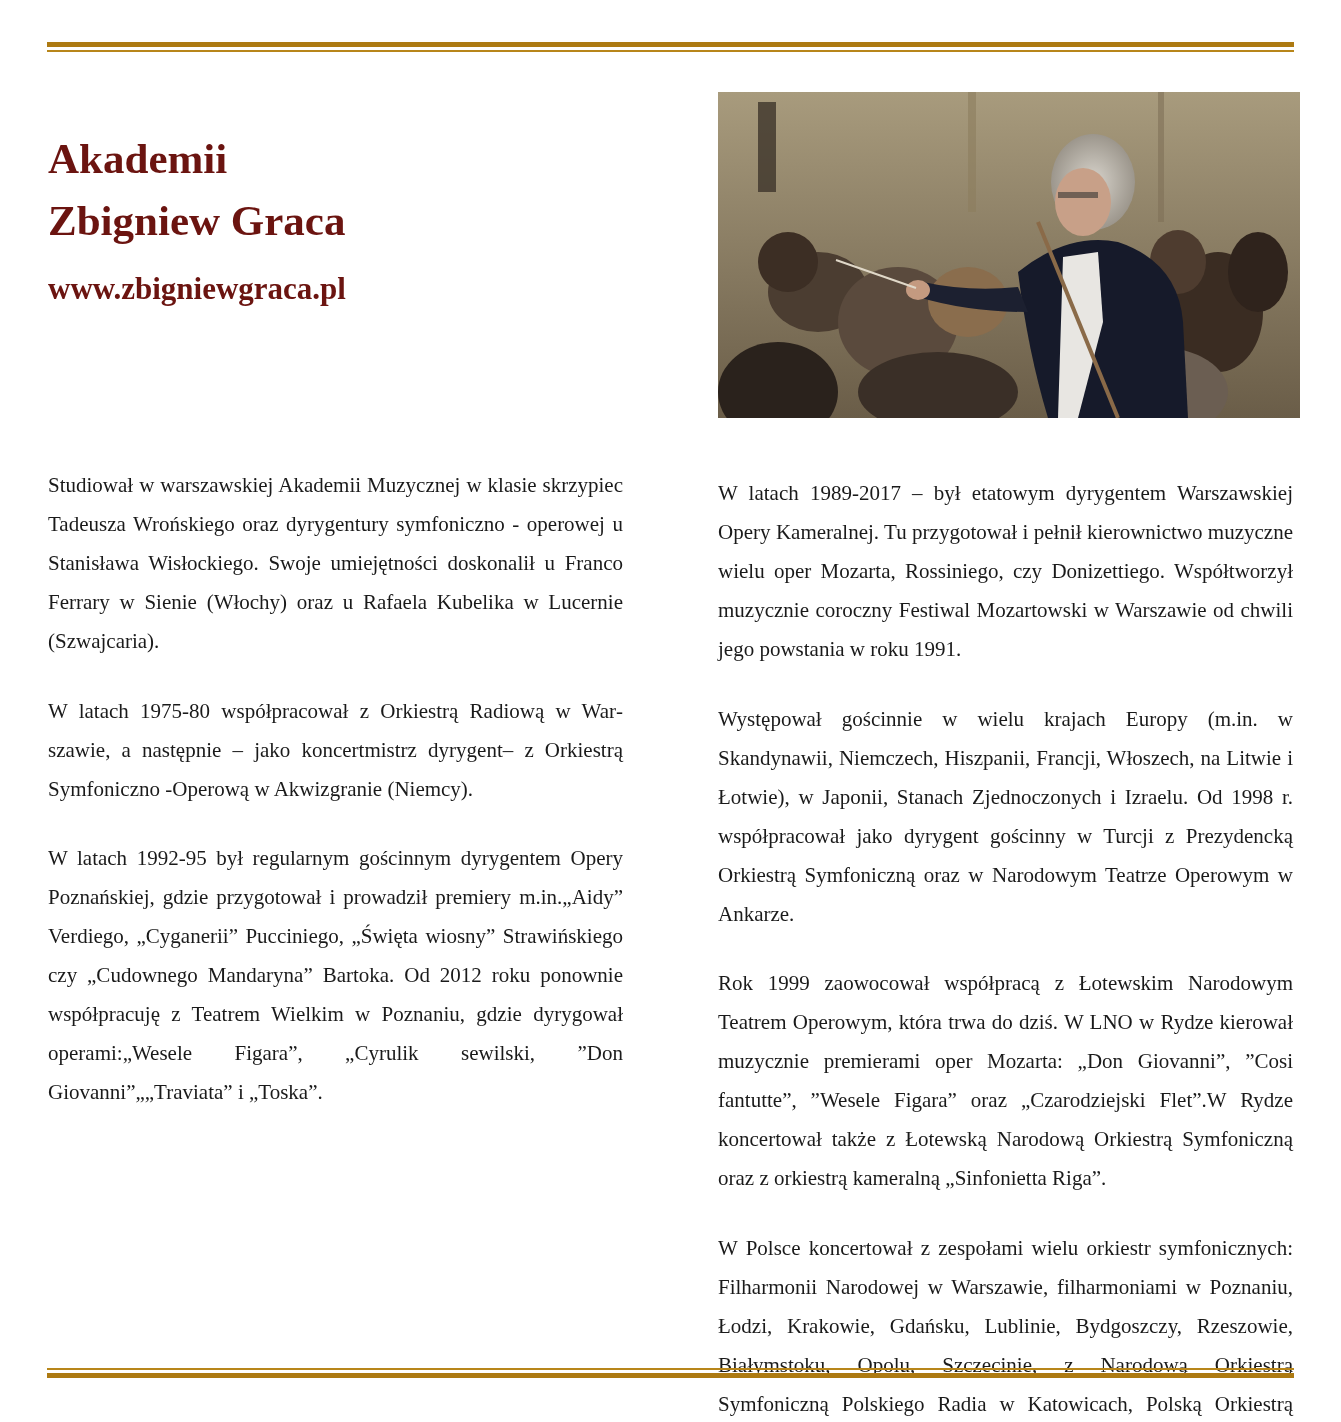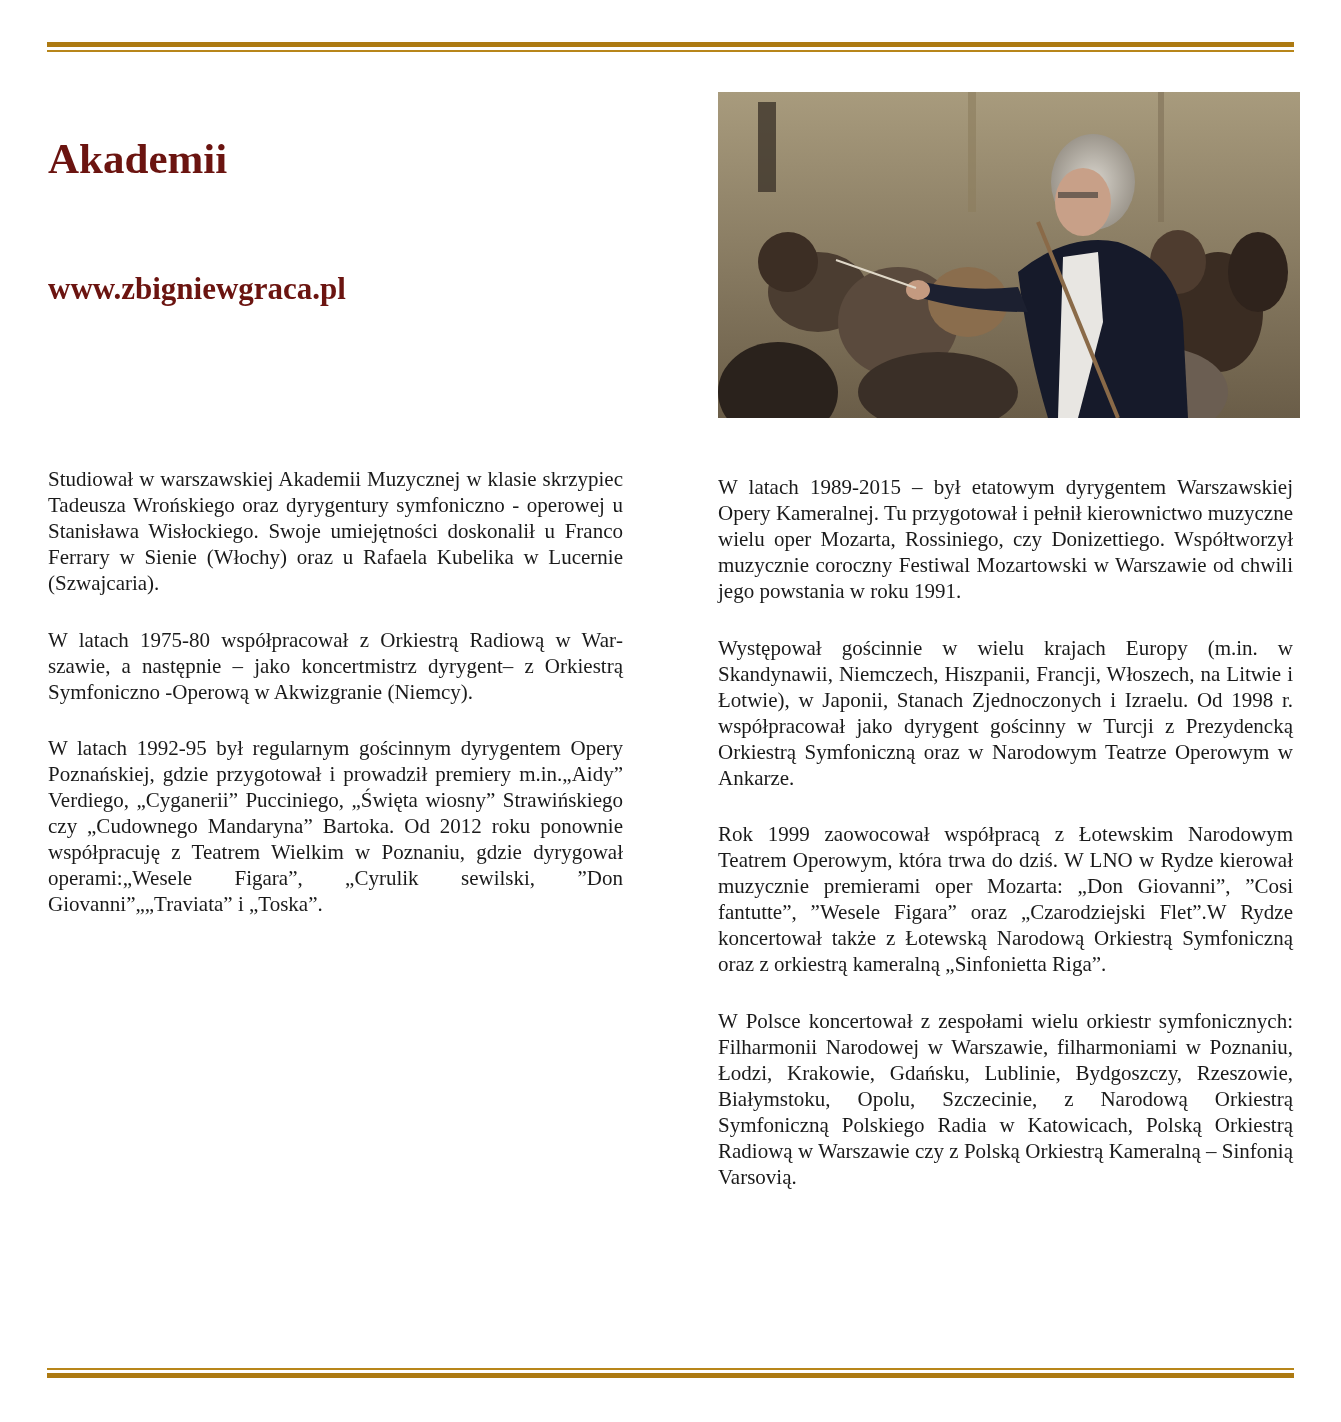--- a/index.html
+++ b/index.html
@@ -15,36 +15,37 @@
 
     .title { position: absolute; left: 48px; top: 128px; margin: 0;
              font-size: 43px; line-height: 62px; font-weight: bold; color: #6b1410; }
     .website { position: absolute; left: 48px; top: 271px; margin: 0;
                font-size: 31px; font-weight: bold; color: #6b1410; text-align: right; }
 
     .photo { position: absolute; left: 718px; top: 92px; width: 582px; height: 326px;
              overflow: hidden; background: #6f6553; }
     .photo svg { display: block; width: 100%; height: 100%; }
 
-    .col { position: absolute; width: 575px; font-size: 21px; line-height: 26px;
+    .col { position: absolute; width: 575px; font-size: 21px; line-height: 39px;
            text-align: justify; hyphens: manual; }
     .col.left { left: 48px; top: 466px; }
     .col.right { left: 718px; top: 474px; }
     .col p { margin: 0 0 30.5px 0; }
   </style>
 </head>
 <body>
 
 <div class="rule top">
   <div class="thick"></div>
   <div class="thin"></div>
 </div>
 
 <h1 class="title">
   <span>Akademii</span><br>
+  <span>Zbigniew Graca</span>
 </h1>
 
 <h2 class="website">www.zbigniewgraca.pl</h2>
 
 <div class="photo" role="img" aria-label="Conductor with grey curly hair and glasses, in a dark tailcoat, conducting with a baton in front of an audience">
   <svg viewBox="0 0 582 326" preserveAspectRatio="none">
     <defs>
       <linearGradient id="wall" x1="0" y1="0" x2="0" y2="1">
         <stop offset="0" stop-color="#a89b7d"></stop>
         <stop offset="1" stop-color="#6a5d48"></stop>
@@ -85,21 +86,21 @@
   </svg>
 </div>
 
 <div class="col left">
   <p>Studiował w warszawskiej Akademii Muzycznej w klasie skrzypiec Tadeusza Wrońskiego oraz dyrygentury symfo­niczno - operowej u Stanisława Wisłockiego. Swoje umiejęt­ności doskonalił u Franco Ferrary w Sienie (Włochy) oraz u Rafaela Kubelika w Lucernie (Szwajcaria).</p>
   <p>W latach 1975-80 współpracował z Orkiestrą Radiową w War­szawie, a następnie – jako koncertmistrz dyrygent– z Orkiestrą Symfoniczno -Operową w Akwizgranie (Niemcy).</p>
   <p>W latach 1992-95 był regularnym gościnnym dyrygentem Opery Poznańskiej, gdzie przygotował i prowadził premiery m.in.„Aidy” Verdiego, „Cyganerii” Pucciniego, „Święta wio­sny” Strawińskiego czy „Cudownego Mandaryna” Bartoka. Od 2012 roku ponownie współpracuję z Teatrem Wielkim w Poznaniu, gdzie dyrygował operami:„Wesele Figara”, „Cy­rulik sewilski, ”Don Giovanni”„„Traviata” i „Toska”.</p>
 </div>
 
 <div class="col right">
-  <p>W latach 1989-2015 – był etatowym dyrygentem Warszaw­skiej Opery Kameralnej. Tu przygotował i pełnił kierownictwo muzyczne wielu oper Mozarta, Rossiniego, czy Donizettiego. Współtworzył muzycznie coroczny Festiwal Mozartowski w Warszawie od chwili jego powstania w roku 1991.</p>
+  <p>W latach 1989-2017 – był etatowym dyrygentem Warszaw­skiej Opery Kameralnej. Tu przygotował i pełnił kierownictwo muzyczne wielu oper Mozarta, Rossiniego, czy Donizettiego. Współtworzył muzycznie coroczny Festiwal Mozartowski w Warszawie od chwili jego powstania w roku 1991.</p>
   <p>Występował gościnnie w wielu krajach Europy (m.in. w Skandynawii, Niemczech, Hiszpanii, Francji, Włoszech, na Litwie i Łotwie), w Japonii, Stanach Zjednoczonych i Izraelu. Od 1998 r. współpracował jako dyrygent gościnny w Turcji z Prezydencką Orkiestrą Symfoniczną oraz w Narodowym Teatrze Operowym w Ankarze.</p>
   <p>Rok 1999 zaowocował współpracą z Łotewskim Narodowym Teatrem Operowym, która trwa do dziś. W LNO w Rydze kie­rował muzycznie premierami oper Mozarta: „Don Giovanni”, ”Cosi fantutte”, ”Wesele Figara” oraz „Czarodziejski Flet”.W Ry­dze koncertował także z Łotewską Narodową Orkiestrą Sym­foniczną oraz z orkiestrą kameralną „Sinfonietta Riga”.</p>
   <p>W Polsce koncertował z zespołami wielu orkiestr symfonicz­nych: Filharmonii Narodowej w Warszawie, filharmoniami w Poznaniu, Łodzi, Krakowie, Gdańsku, Lublinie, Bydgosz­czy, Rzeszowie, Białymstoku, Opolu, Szczecinie, z Narodową Orkiestrą Symfoniczną Polskiego  Radia w Katowicach, Pol­ską Orkiestrą Radiową w Warszawie czy z Polską Orkiestrą Kameralną – Sinfonią Varsovią.</p>
 </div>
 
 <div class="rule bottom">
   <div class="thin"></div>
   <div class="thick"></div>
 </div>
 

